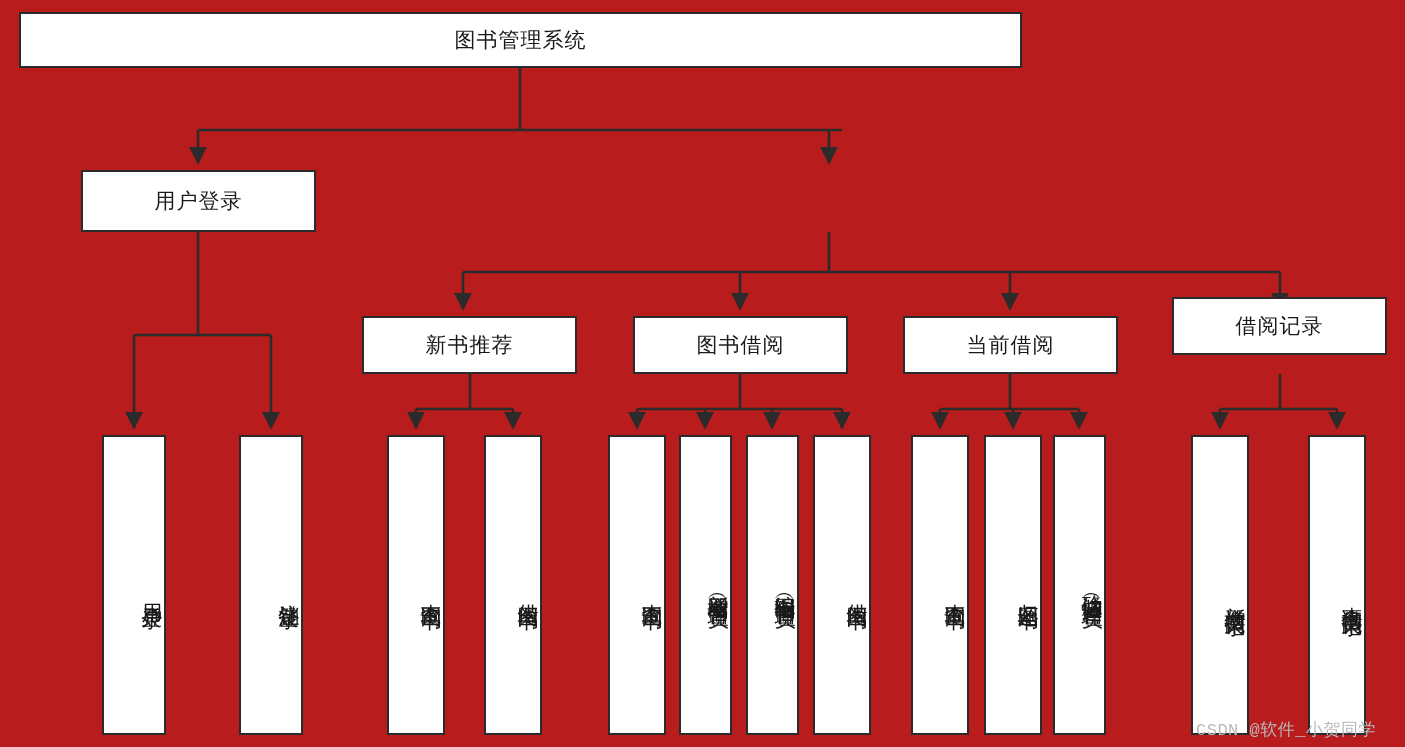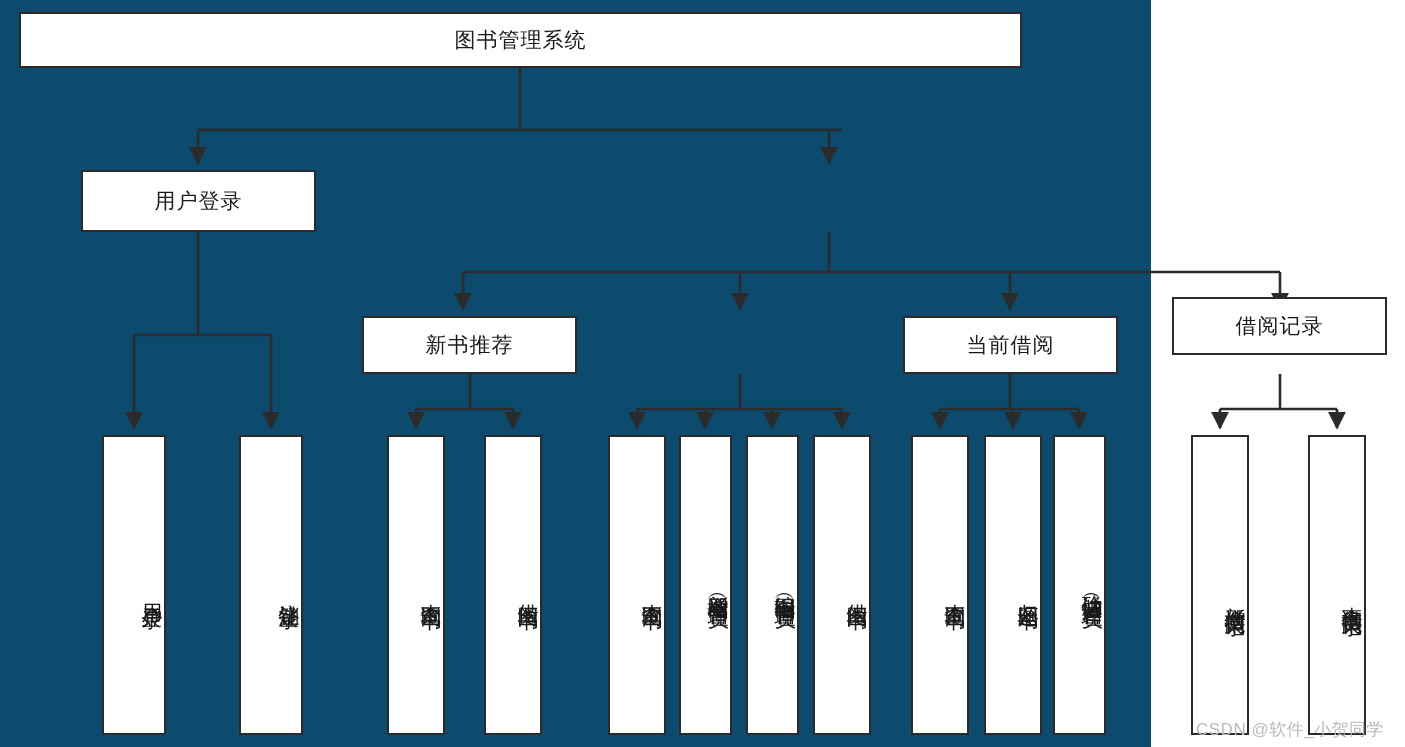--- a/index.html
+++ b/index.html
@@ -9,23 +9,23 @@
   }
   body {
     width: 1405px;
     height: 747px;
     font-family: "Liberation Sans", "DejaVu Sans", sans-serif;
     overflow: hidden;
     position: relative;
   }
   #diagram-root {
     position: relative;
-    width: 1151px;
+    width: 1405px;
     height: 747px;
-    background: #0c4a6e;
+    background: #b91c1c;
   }
   svg#wires {
     position: absolute;
     left: 0;
     top: 0;
     width: 1405px;
     height: 747px;
   }
   .node {
     position: absolute;
@@ -56,20 +56,21 @@
     text-orientation: upright;
     white-space: normal;
     display: block;
   }
   .watermark {
     position: absolute;
     font-size: 17px;
     color: #b9b9b9;
     letter-spacing: 0.5px;
     white-space: nowrap;
+    font-family: Liberation Mono, monospace;
   }
 </style>
 </head>
 <body>
 
 <div id="diagram-root">
 
   <svg id="wires" viewBox="0 0 1405 747" xmlns="http://www.w3.org/2000/svg">
     <defs>
       <marker id="arrow" viewBox="0 0 10 10" refX="9" refY="5" markerWidth="7" markerHeight="7" orient="auto-start-reverse">
@@ -124,20 +125,23 @@
     <span>图书管理系统</span>
   </div>
 
   <div class="node horiz" style="left:81px; top:170px; width:235px; height:62px;">
     <span>用户登录</span>
   </div>
 
   <div class="node horiz" style="left:362px; top:316px; width:215px; height:58px;">
     <span>新书推荐</span>
   </div>
+  <div class="node horiz" style="left:633px; top:316px; width:215px; height:58px;">
+    <span>图书借阅</span>
+  </div>
   <div class="node horiz" style="left:903px; top:316px; width:215px; height:58px;">
     <span>当前借阅</span>
   </div>
   <div class="node horiz" style="left:1172px; top:297px; width:215px; height:58px;">
     <span>借阅记录</span>
   </div>
 
   <div class="node vert" style="left:102px; top:435px; width:64px; height:300px;">
     <span class="vtext">用户登录</span>
   </div>

